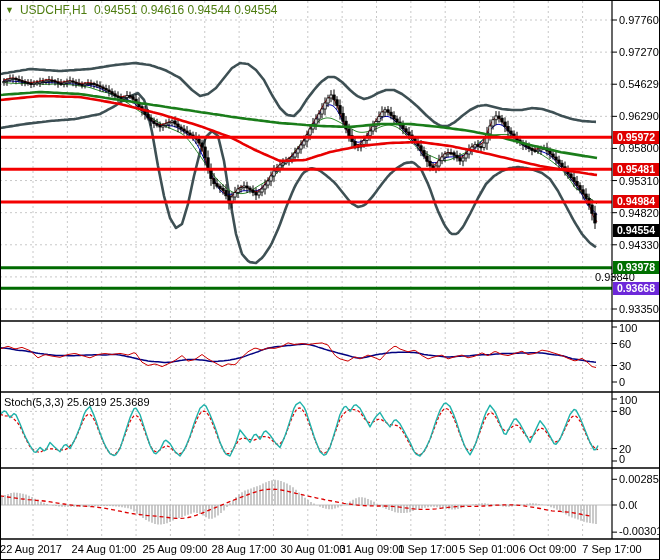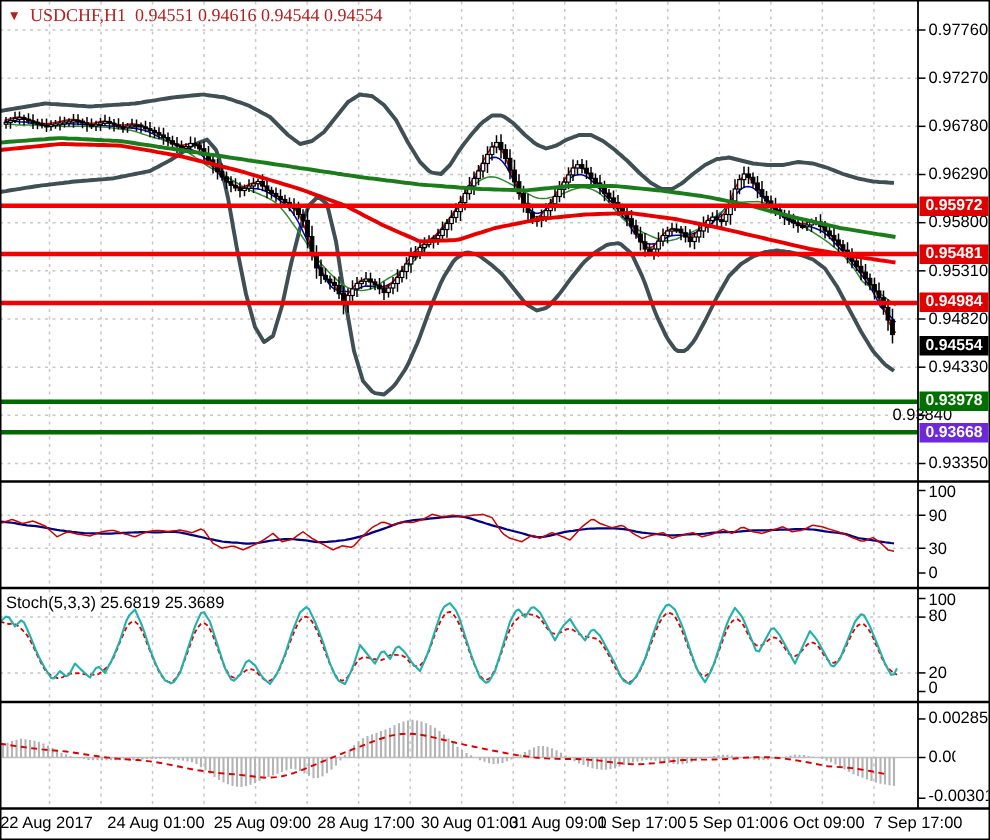--- a/index.html
+++ b/index.html
@@ -3,21 +3,21 @@
 <meta charset="utf-8">
 <style>
   html,body{margin:0;padding:0;background:#ffffff;}
   .root{position:relative;width:660px;height:560px;background:#fff;overflow:hidden;
         font-family:"Liberation Sans",sans-serif;}
   .root svg{position:absolute;left:0;top:0;}
   .lbl{position:absolute;font-size:11px;color:#000;white-space:nowrap;line-height:12px;}
   .time-lbl{transform:translateX(-50%);top:543px;}
   .badge{position:absolute;left:613px;width:46px;height:13px;font-size:10.5px;font-weight:bold;
          color:#fff;text-align:center;line-height:13px;white-space:nowrap;}
-  .title-row{position:absolute;left:5px;top:3px;font-size:12px;color:#b91c1c;white-space:nowrap;font-family:Liberation Serif, serif;}
+  .title-row{position:absolute;left:5px;top:3px;font-size:12px;color:#4d7c0f;white-space:nowrap;}
   .title-row .tri{display:inline-block;font-size:9px;vertical-align:1px;margin-right:6px;}
   .panel-lbl{position:absolute;left:4px;font-size:11px;color:#000;white-space:nowrap;}
 </style>
 </head>
 <body>
 
 <div class="root">
   <svg id="chart-svg" width="660" height="560">
       <defs>
         <clipPath id="cpM">
@@ -773,30 +773,30 @@
     <span>0.94616</span>
     <span>0.94544</span>
     <span>0.94554</span>
   </div>
 
   <div class="panel-lbl" style="top:396px">Stoch(5,3,3) 25.6819 25.3689</div>
 
   <div id="labels">
       <div class="lbl " style="left: 619px; top: 14px;">0.97760</div>
       <div class="lbl " style="left: 619px; top: 46.1122px;">0.97270</div>
-      <div class="lbl " style="left: 619px; top: 78.2244px;">0.96780</div>
+      <div class="lbl " style="left: 619px; top: 78.2244px;">0.54629</div>
       <div class="lbl " style="left: 619px; top: 110.337px;">0.96290</div>
       <div class="lbl " style="left: 619px; top: 142.449px;">0.95800</div>
       <div class="lbl " style="left: 619px; top: 174.561px;">0.95310</div>
       <div class="lbl " style="left: 619px; top: 206.673px;">0.94820</div>
       <div class="lbl " style="left: 619px; top: 238.785px;">0.94330</div>
       <div class="lbl " style="left: 595px; top: 270.898px;">0.93840</div>
       <div class="lbl " style="left: 619px; top: 303.01px;">0.93350</div>
       <div class="lbl " style="left: 619px; top: 322px;">100</div>
-      <div class="lbl " style="left: 619px; top: 337.5px;">90</div>
+      <div class="lbl " style="left: 619px; top: 337.5px;">60</div>
       <div class="lbl " style="left: 619px; top: 359.5px;">30</div>
       <div class="lbl " style="left: 619px; top: 376px;">0</div>
       <div class="lbl " style="left: 619px; top: 394px;">100</div>
       <div class="lbl " style="left: 619px; top: 405.4px;">80</div>
       <div class="lbl " style="left: 619px; top: 442.6px;">20</div>
       <div class="lbl " style="left: 619px; top: 453px;">0</div>
       <div class="lbl " style="left: 619px; top: 473.296px; width: 40px; overflow: hidden;">0.002856</div>
       <div class="lbl " style="left: 619px; top: 499px; width: 18px; overflow: hidden;">0.00</div>
       <div class="lbl " style="left: 619px; top: 525px; width: 40px; overflow: hidden;">-0.003017</div>
       <div class="badge" style="top: 130.677px; background: rgb(224, 0, 0);">0.95972</div>

